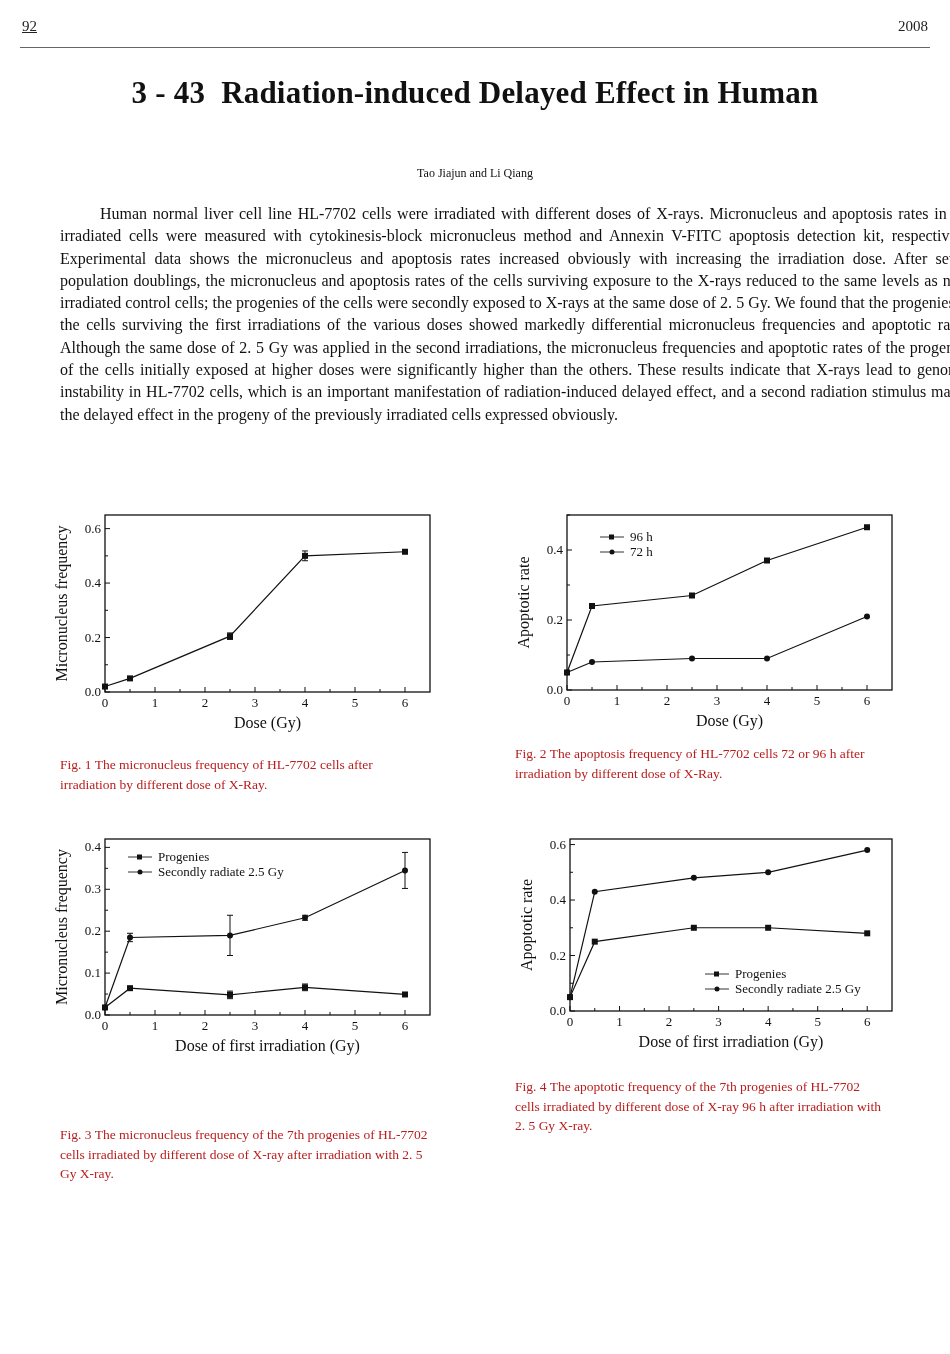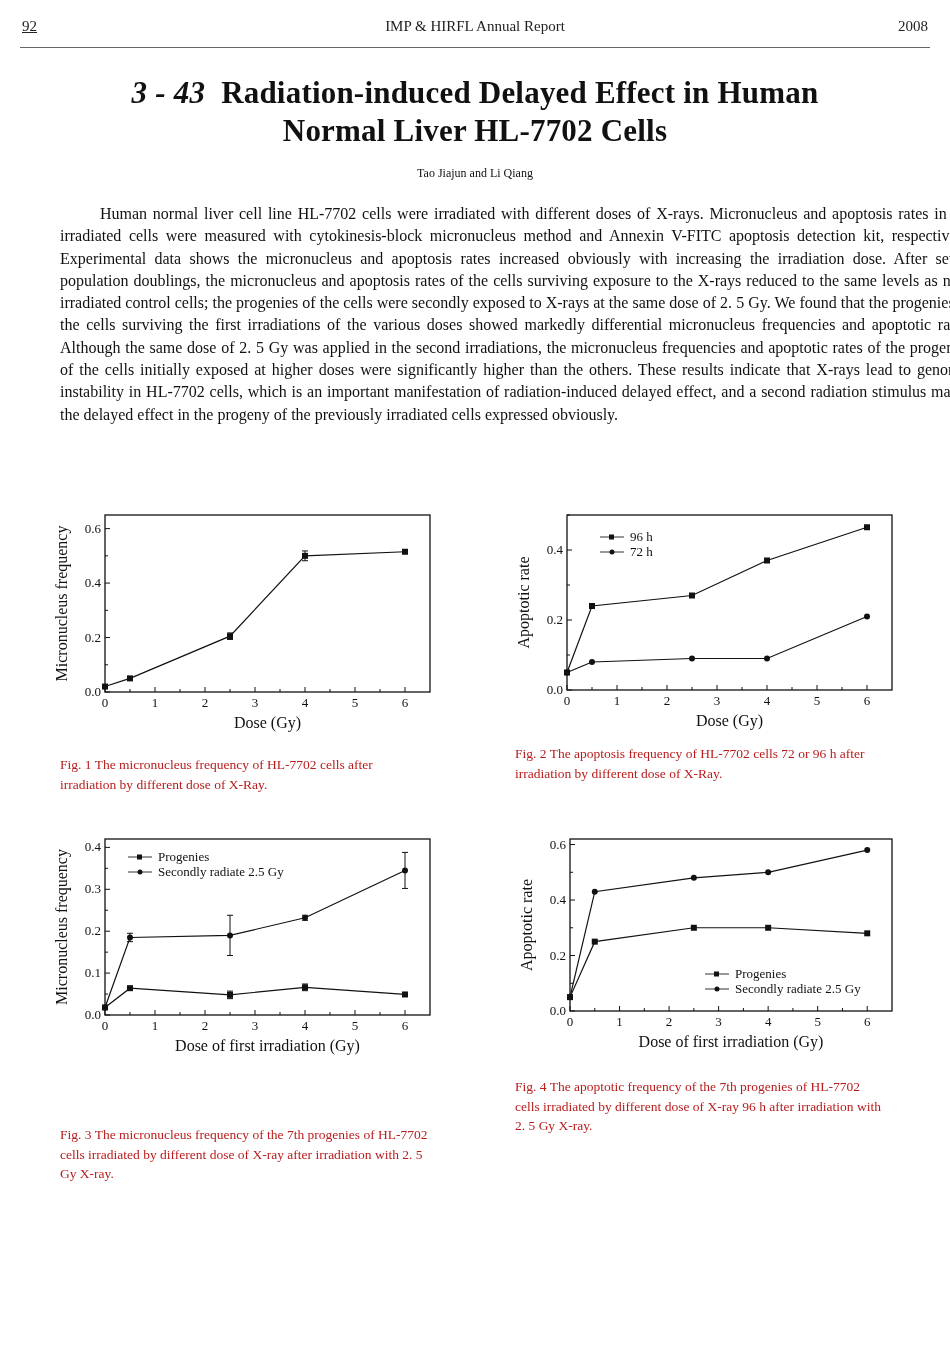--- a/index.html
+++ b/index.html
@@ -3,41 +3,39 @@
 <meta charset="utf-8">
 <style>
   html, body { margin: 0; padding: 0; background: #fff; }
   body { width: 950px; height: 1354px; position: relative; overflow: hidden; color: #111; font-family: "Liberation Serif", serif; }
   .hdr { position: absolute; top: 18px; left: 20px; right: 20px; height: 22px; font-size: 15px; color: #222; }
   .hdr .pg { position: absolute; left: 2px; text-decoration: underline; }
   .hdr .jr { position: absolute; left: 0; right: 0; text-align: center; }
   .hdr .yr { position: absolute; right: 2px; margin-left: 8px; }
   .rule { position: absolute; top: 47px; left: 20px; right: 20px; border-top: 1px solid #666; }
   .title { position: absolute; top: 74px; left: 0; right: 0; text-align: center; font-weight: bold; font-size: 31px; line-height: 38px; letter-spacing: 0.2px; }
-  .title .num { margin-right: 16px; font-style: italic; }
+  .title .num { margin-right: 16px; }
   .authors { position: absolute; top: 166px; left: 0; right: 0; text-align: center; font-size: 12px; }
   .abstract { position: absolute; top: 203px; left: 20px; width: 912px; font-size: 16px; line-height: 22.3px; text-align: justify; text-indent: 40px; margin-left: 40px; }
   .fig { position: absolute; }
   .fig svg { display: block; }
   .cap { position: absolute; font-size: 13.5px; line-height: 19.5px; color: #b91c1c; }
   svg text { font-family: "Liberation Serif", serif; fill: #111; }
 </style>
 </head>
 <body>
 
 <div class="hdr">
   <span class="pg">92</span>
-  <span class="jr">IMP &amp; HIRFL Annual Report</span>
   <span class="yr">2008</span>
 </div>
 <div class="rule"></div>
 
 <div class="title">
   <div><span class="num">3 - 43</span><span>Radiation-induced Delayed Effect in Human</span></div>
-  <div>Normal Liver HL-7702 Cells</div>
 </div>
 
 <div class="authors">Tao Jiajun and Li Qiang</div>
 
 <div class="abstract">Human normal liver cell line HL-7702 cells were irradiated with different doses of X-rays. Micronucleus and apoptosis rates in the irradiated cells were measured with cytokinesis-block micronucleus method and Annexin V-FITC apoptosis detection kit, respectively. Experimental data shows the micronucleus and apoptosis rates increased obviously with increasing the irradiation dose. After seven population doublings, the micronucleus and apoptosis rates of the cells surviving exposure to the X-rays reduced to the same levels as non-irradiated control cells; the progenies of the cells were secondly exposed to X-rays at the same dose of 2. 5 Gy. We found that the progenies of the cells surviving the first irradiations of the various doses showed markedly differential micronucleus frequencies and apoptotic rates. Although the same dose of 2. 5 Gy was applied in the second irradiations, the micronucleus frequencies and apoptotic rates of the progenies of the cells initially exposed at higher doses were significantly higher than the others. These results indicate that X-rays lead to genomic instability in HL-7702 cells, which is an important manifestation of radiation-induced delayed effect, and a second radiation stimulus makes the delayed effect in the progeny of the previously irradiated cells expressed obviously.</div>
 
 <div class="fig" style="left:50px; top:510px;">
   <svg id="svg-fig1" width="400" height="225">
       <rect x="55" y="5" width="325" height="177" fill="none" stroke="#111" stroke-width="1.3"></rect>
       <line x1="55" y1="182" x2="55" y2="177" stroke="#111" stroke-width="1"></line>

